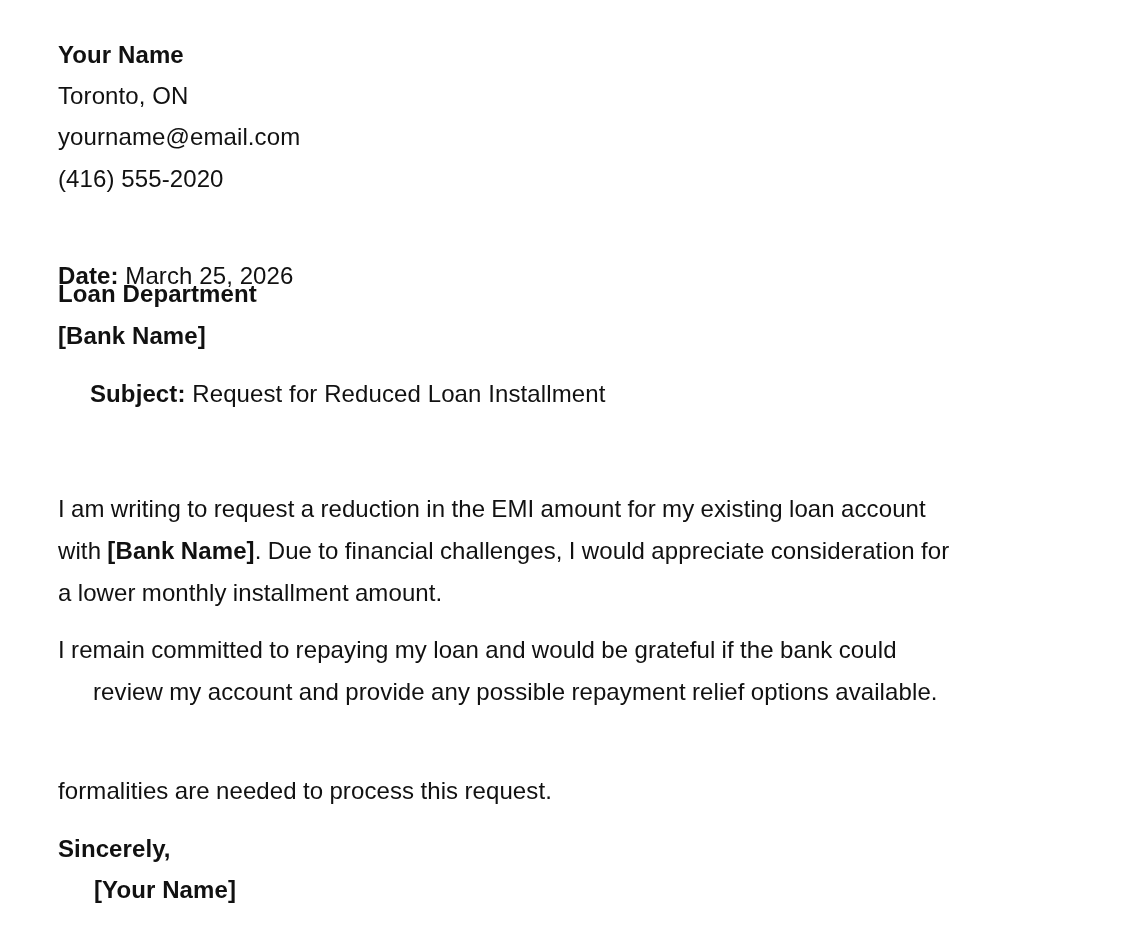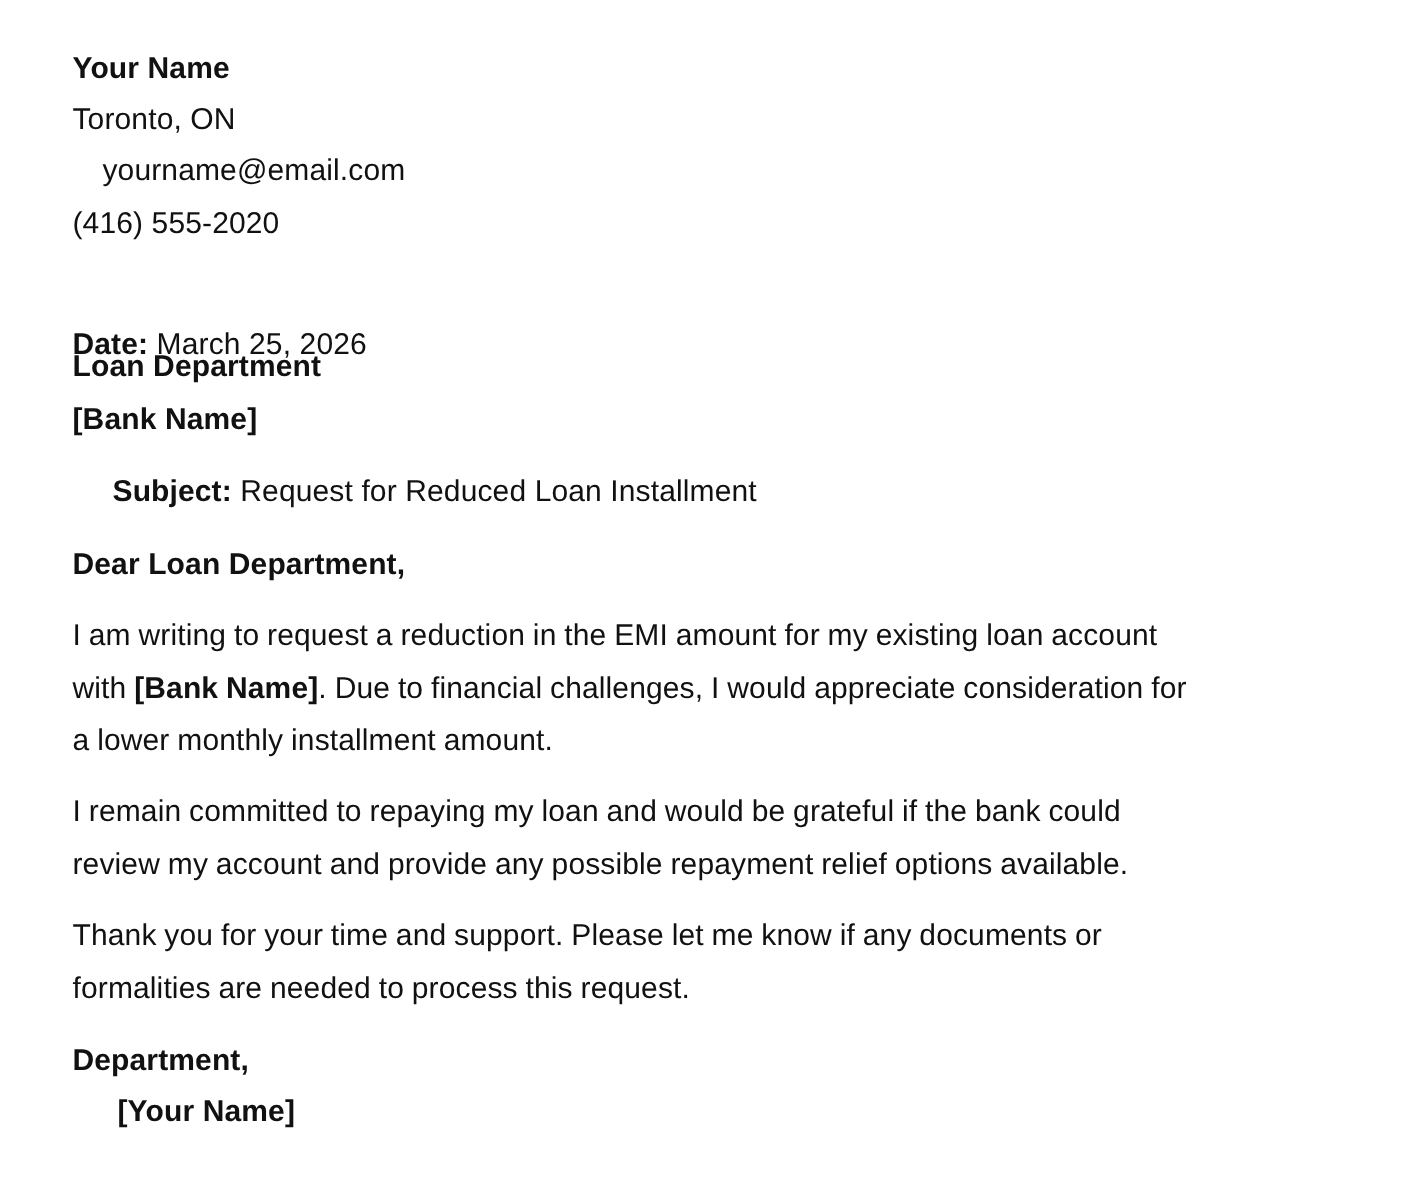--- a/index.html
+++ b/index.html
@@ -31,44 +31,42 @@
     .bold { font-weight: bold; }
     .body-text { word-spacing: -0.5px; }
   </style>
 </head>
 <body>
 
 <div class="page">
 
   <div class="line bold" style="top:40px;">Your Name</div>
   <div class="line" style="top:81px;">Toronto, ON</div>
-  <div class="line" style="top:122px;margin-left:24px;">yourname@email.com</div>
+  <div class="line" style="top:122px;">yourname@email.com</div>
   <div class="line" style="top:164px;text-align:center;">(416) 555-2020</div>
 
   <div class="line" style="top:222px;margin-top:39px;">
     <span class="bold">Date:</span><span> March 25, 2026</span>
   </div>
 
   <div class="line bold" style="top:279px;">Loan Department</div>
   <div class="line bold" style="top:321px;">[Bank Name]</div>
 
   <div class="line" style="top:379px;margin-left:32px;">
     <span class="bold">Subject:</span><span> Request for Reduced Loan Installment</span>
   </div>
 
-  <div class="line bold" style="top:437px;">Dear Loan Department,</div>
 
   <div class="line body-text" style="top:494px;">I am writing to request a reduction in the EMI amount for my existing loan account</div>
   <div class="line body-text" style="top:536px;">
     <span>with </span><span class="bold">[Bank Name]</span><span>. Due to financial challenges, I would appreciate consideration for</span>
   </div>
   <div class="line body-text" style="top:578px;">a lower monthly installment amount.</div>
 
   <div class="line body-text" style="top:635px;">I remain committed to repaying my loan and would be grateful if the bank could</div>
-  <div class="line body-text" style="top:677px;">review my account and provide any possible repayment relief options available.</div>
+  <div class="line body-text" style="top:677px;margin-left:35px;">review my account and provide any possible repayment relief options available.</div>
 
-  <div class="line body-text" style="top:734px;">Thank you for your time and support. Please let me know if any documents or</div>
   <div class="line body-text" style="top:776px;">formalities are needed to process this request.</div>
 
-  <div class="line bold" style="top:834px;">Department,</div>
+  <div class="line bold" style="top:834px;">Sincerely,</div>
   <div class="line bold" style="top:875px;margin-left:36px;">[Your Name]</div>
 
 </div>
 
 </body></html>

